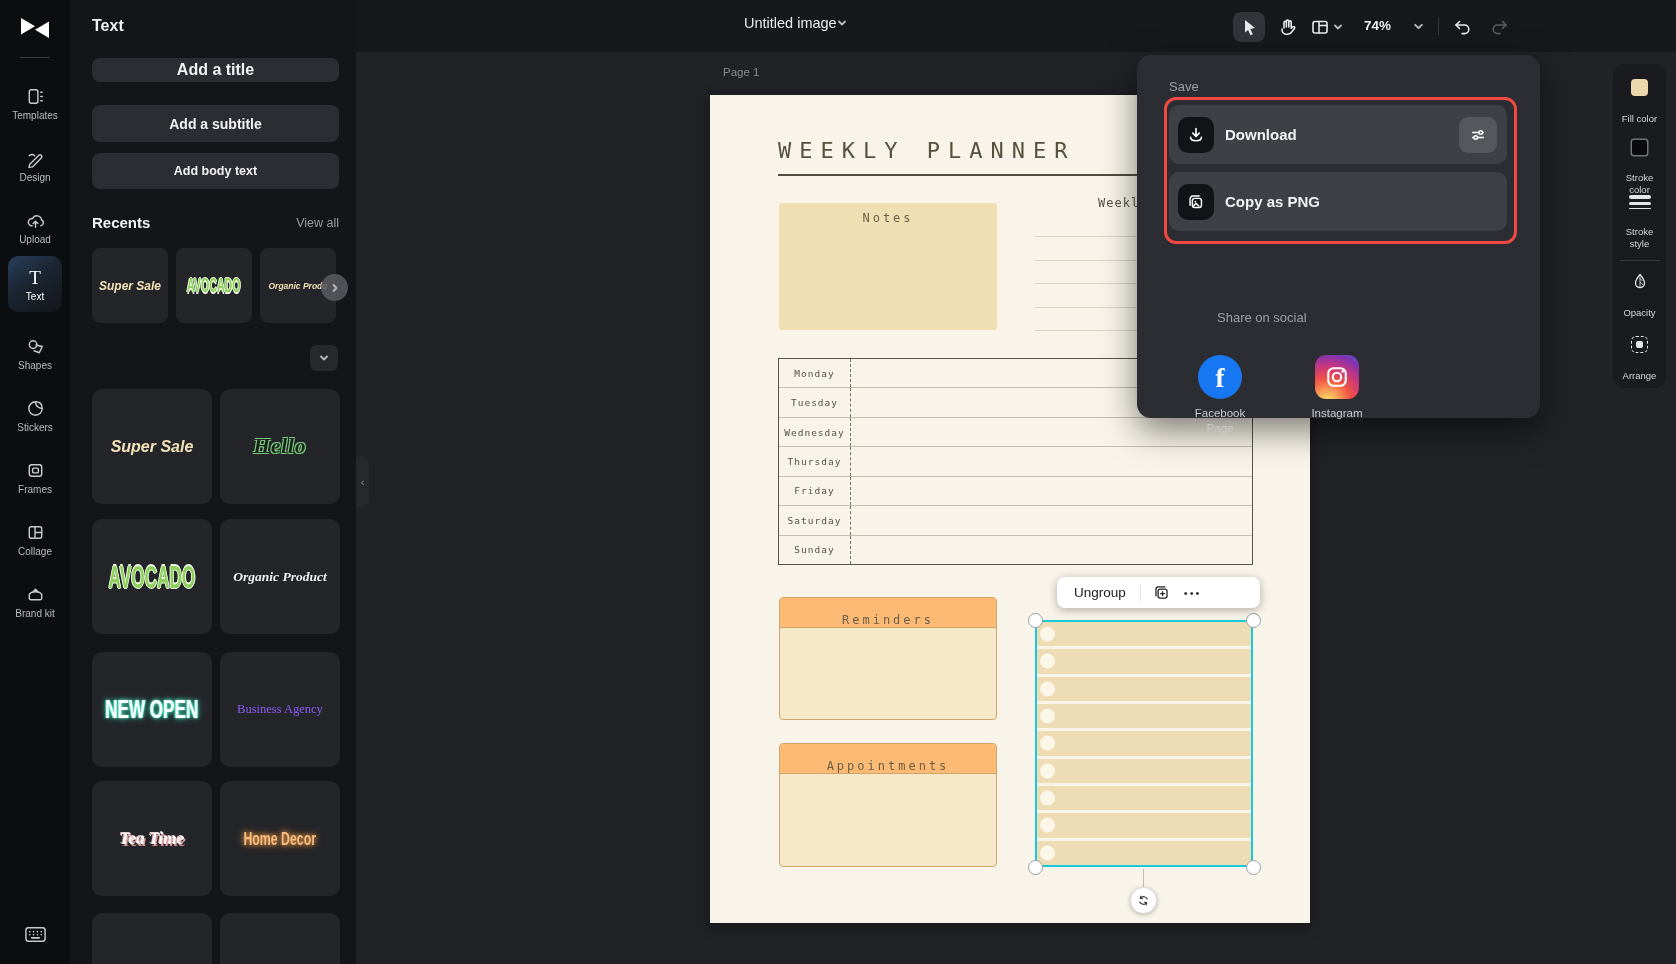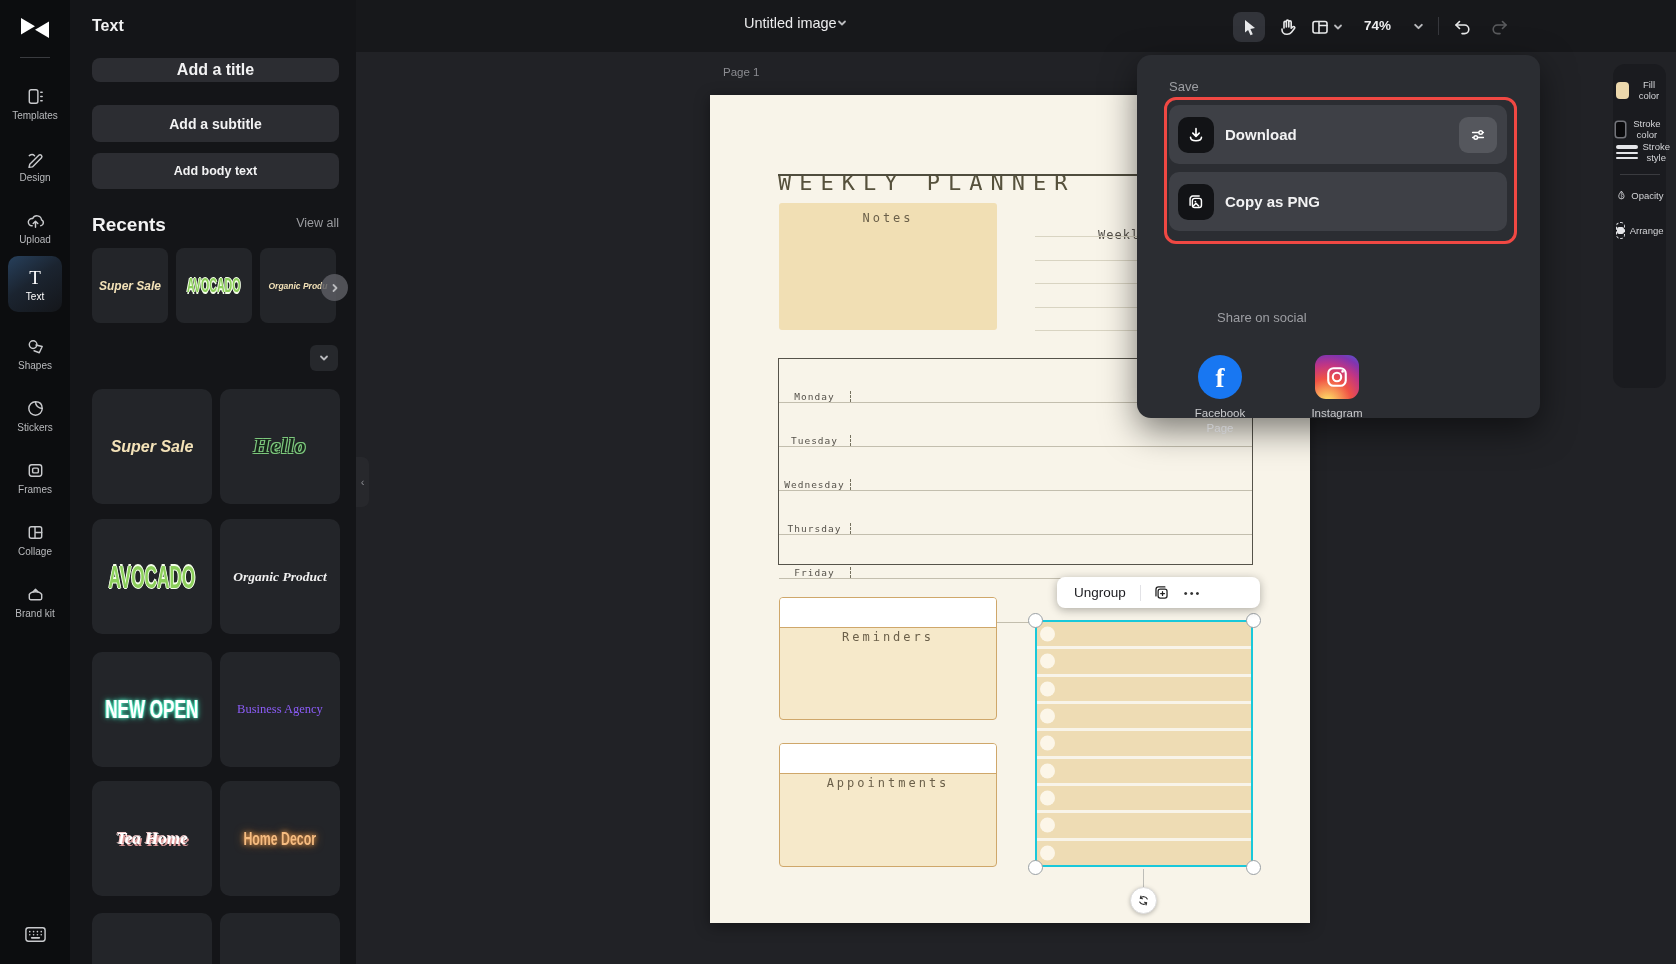--- a/index.html
+++ b/index.html
@@ -28,21 +28,21 @@
   #rail-text-active { left:8px; top:256px; width:54px; height:56px; border-radius:10px;
      background:linear-gradient(145deg,#27405c 0%,#1b2430 45%,#14161a 100%);
      display:flex; flex-direction:column; align-items:center; justify-content:center; gap:2px; color:#fff; font-size:10px; }
   #rail-text-active .t-glyph { font-size:19px; font-family:"Liberation Serif",serif; color:#fff; }
   #kbd-icon-wrap { left:24px; top:925px; }
 
   
   #panel { left:70px; top:0; width:286px; height:964px; background:#141518; z-index:55; }
   #panel-heading { left:22px; top:17px; font-size:16px; font-weight:bold; color:#f2f2f3; }
   .add-btn { left:22px; width:247px; border-radius:8px; background:#2c2d32; color:#f2f2f3; display:flex; align-items:center; justify-content:center; }
-  #recents-heading { left:22px; top:214px; font-size:19px; font-weight:bold; color:#f2f2f3; }
+  #recents-heading { left:22px; top:214px; font-size:15px; font-weight:bold; color:#f2f2f3; }
   #view-all { top:216px; right:17px; font-size:12.5px; color:#9b9ca0; }
   .thumb { top:248px; width:76px; height:75px; background:#232529; border-radius:8px; display:flex; align-items:center; justify-content:center; overflow:hidden; }
   #recents-next { left:251px; top:274px; width:27px; height:27px; border-radius:50%; background:rgba(90,92,98,.85); color:#e8e9ea; display:flex; align-items:center; justify-content:center; font-size:13px; z-index:5; }
   #expand-btn { left:240px; top:345px; width:28px; height:26px; border-radius:6px; background:#26282c; display:flex; align-items:center; justify-content:center; }
   .style-tile { width:120px; height:115px; background:#232529; border-radius:10px; display:flex; align-items:center; justify-content:center; overflow:hidden; }
   .st-supersale { font-size:16px; font-weight:bold; font-style:italic; color:#f3e2b8; }
   .st-hello { font-family:"Liberation Serif",serif; font-size:21px; font-weight:bold; font-style:italic; color:#16251a; letter-spacing:1px;
       text-shadow:-1px -1px 0 #7dc87d, 1px -1px 0 #7dc87d, -1px 1px 0 #7dc87d, 1px 1px 0 #7dc87d; }
   .st-avocado { font-size:21px; font-weight:bold; color:#8ccf5b; transform:scale(.82,1.5); letter-spacing:0;
       text-shadow:-1px 0 0 #f4ffe9, 1px 0 0 #f4ffe9, 0 -1px 0 #f4ffe9, 0 1px 0 #f4ffe9; }
@@ -52,33 +52,33 @@
   .st-business { font-size:12.5px; color:#8b5cf6; font-family:"Liberation Serif",serif; }
   .st-teatime { font-family:"Liberation Serif",serif; font-size:17px; font-weight:bold; font-style:italic; color:#fff;
       text-shadow:1.5px 1.5px 0 #df9a9a, -1px -1px 0 #efc9c9; }
   .st-homedecor { font-size:14.5px; font-weight:bold; color:#f6bc80; transform:scale(.85,1.3);
       text-shadow:0 0 5px rgba(246,160,80,.95), 0 0 9px rgba(246,150,60,.7); }
   #panel-collapse { left:356px; top:457px; width:13px; height:50px; background:#27282c; border-radius:0 7px 7px 0; display:flex; align-items:center; justify-content:center; color:#8a8b90; font-size:11px; z-index:54; }
 
   
   #page-label { left:723px; top:66px; font-size:11.5px; color:#8b8c91; z-index:1; }
   #page { left:710px; top:95px; width:600px; height:828px; background:#f8f4e9; box-shadow:0 3px 14px rgba(0,0,0,.4); z-index:1; }
-  .mono { font-family:"DejaVu Sans Mono", monospace;margin-top:32px; }
+  .mono { font-family:"DejaVu Sans Mono", monospace; }
   #planner-title { left:68px; top:43px; font-size:22px; letter-spacing:8px; color:#56513c; }
   #planner-rule { left:68px; top:79px; width:475px; height:2px; background:#504d3e; }
   #notes-box { left:69px; top:108px; width:218px; height:127px; background:#f1dfb4; border-radius:3px; text-align:center; }
   .tan-label { font-size:12px; letter-spacing:3px; color:#6b604a; }
   #weekly-label { left:388px; top:101px; font-size:12px; letter-spacing:1px; color:#55514a; }
   .nline { left:325px; width:220px; height:1px; background:#d9d4c2; }
   #wk-table { left:68px; top:263px; width:475px; height:207px; border:1.5px solid #56534a; display:flex; flex-direction:column; background:transparent; }
   .wk-row { flex:1; display:flex; border-top:1px solid #c3beae; }
   .wk-row:first-child { border-top:none; }
   .wk-day { width:72px; border-right:1px dashed #75715f; display:flex; align-items:center; justify-content:center; font-size:9.5px; letter-spacing:1px; color:#55514a; }
   .tan-card { left:69px; width:218px; border:1.2px solid #cfa76a; border-radius:4px; background:#f6e9ca; overflow:hidden; }
-  .tan-card-head { height:30px; background:#ffffff; border-bottom:1.2px solid #cfa76a; display:flex; align-items:flex-start; justify-content:center; }
+  .tan-card-head { height:30px; background:#fdba74; border-bottom:1.2px solid #cfa76a; display:flex; align-items:flex-end; justify-content:center; }
   
   #checklist { left:325px; top:525px; width:218px; height:247px; border:2px solid #19c8da; display:flex; flex-direction:column; gap:3px; padding:0; background:transparent; }
   .strip { flex:1; background:#eedcb4; position:relative; }
   .strip-circle { position:absolute; left:3px; top:50%; transform:translateY(-50%); width:15px; height:15px; border-radius:50%; background:rgba(252,247,235,.95); }
   .handle { position:absolute; width:15px; height:15px; border-radius:50%; background:#fff; border:1.5px solid #9aa0a4; z-index:6; }
   #rot-line { left:433px; top:774px; width:1px; height:18px; background:#bdbdb8; z-index:5; }
   #rotate-handle { left:420px; top:792px; width:27px; height:27px; border-radius:50%; background:#fff; border:1px solid #dcdcdc; box-shadow:0 1px 4px rgba(0,0,0,.25); display:flex; align-items:center; justify-content:center; z-index:6; }
 
   
   #ungroup-bar { left:1057px; top:577px; width:203px; height:31px; background:#fff; border-radius:8px; box-shadow:0 2px 10px rgba(0,0,0,.3); display:flex; align-items:center; z-index:20; }
@@ -98,21 +98,21 @@
   .social { display:flex; flex-direction:column; align-items:center; width:80px; color:#c9cacd; font-size:11.5px; line-height:1.3; text-align:center; }
   #fb-circle { width:44px; height:44px; border-radius:50%; background:#1877f2; display:flex; align-items:center; justify-content:center; }
   #fb-circle span { color:#fff; font-size:27px; font-weight:bold; font-family:"Liberation Serif",serif; margin-top:4px; }
   #ig-square { width:44px; height:44px; border-radius:11px;
      background:radial-gradient(circle at 28% 108%, #fdd163 8%, #f05245 42%, #c13584 66%, #8134af 84%, #515bd4 100%);
      display:flex; align-items:center; justify-content:center; }
 
   
   #tool-rail { left:1613px; top:64px; width:53px; height:324px; background:#1a1b1f; border-radius:12px; z-index:40;
      display:flex; flex-direction:column; align-items:center; padding-top:15px; }
-  .tool-item { display:flex; flex-direction:row; align-items:center; gap:5px; color:#d4d5d8; font-size:9.5px; line-height:1.2; text-align:center; width:48px; }
+  .tool-item { display:flex; flex-direction:column; align-items:center; gap:17px; color:#d4d5d8; font-size:9.5px; line-height:1.2; text-align:center; width:48px; }
   #fill-swatch { width:17px; height:17px; border-radius:4px; background:#ecd8ac; }
   #stroke-swatch { width:15px; height:15px; background:#0a0a0c; box-shadow:0 0 0 1.5px #73747a; border-radius:2px; }
   .sbar { width:22px; border-radius:2px; background:#e4e5e8; }
   #tool-divider { width:40px; height:1px; background:#3a3b3f; margin:11px 0; }
   #arrange-icon { width:17px; height:17px; border:1.5px dashed #e4e5e8; border-radius:5px; display:flex; align-items:center; justify-content:center; }
   #arrange-icon i { width:7px; height:7px; background:#e4e5e8; border-radius:2px; }
 </style>
 </head>
 <body>
 
@@ -285,21 +285,21 @@
     <div class="style-tile abs" style="left:150px; top:519px;">
         <span class="st-organic">Organic Product</span>
       </div>
     <div class="style-tile abs" style="left:22px; top:652px;">
         <span class="st-newopen">NEW OPEN</span>
       </div>
     <div class="style-tile abs" style="left:150px; top:652px;">
         <span class="st-business">Business Agency</span>
       </div>
     <div class="style-tile abs" style="left:22px; top:781px;">
-        <span class="st-teatime">Tea Home</span>
+        <span class="st-teatime">Tea Time</span>
       </div>
     <div class="style-tile abs" style="left:150px; top:781px;">
         <span class="st-homedecor">Home Decor</span>
       </div>
     <div class="style-tile abs" style="left:22px; top:913px;"></div>
     <div class="style-tile abs" style="left:150px; top:913px;"></div>
   </div>
   <div id="panel-collapse" class="abs">‹</div>
 
   <div id="page-label" class="abs">Page 1</div>

